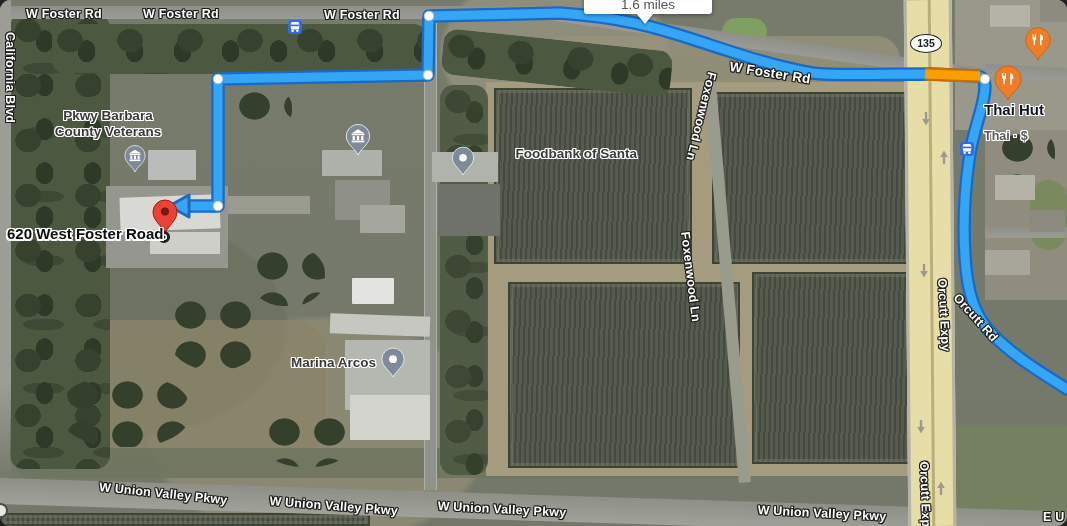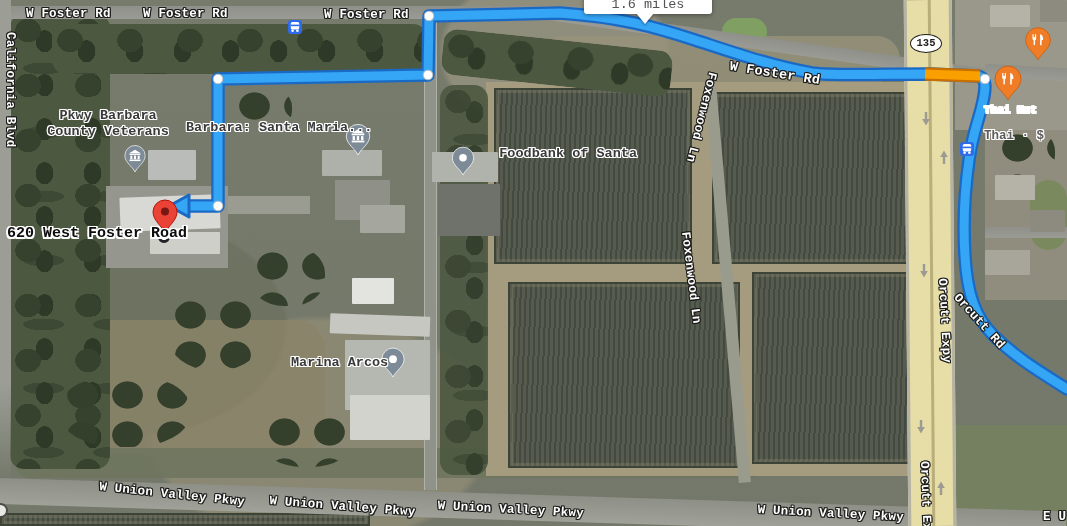--- a/index.html
+++ b/index.html
@@ -1,17 +1,17 @@
 <!DOCTYPE html>
 <html style="--route-blue: #35a5f5; --route-border: #1a6ac5; --traffic-orange: #f9a000; --traffic-orange-border: #c96e00; --destination-pin-red: #ea4335; --poi-pin-gray: #7d8b98; --restaurant-pin-orange: #f07d25; --transit-blue: #2e6bea; --highway-tan: #e7dda6;"><head>
 <meta charset="utf-8">
 <style>
   html,body{margin:0;padding:0;background:#222;}
   #stage{position:relative;width:1067px;height:526px;overflow:hidden;
-         font-family:Liberation Mono, monospace;background:#7a7d6d;}
+         font-family:Liberation Sans, sans-serif;background:#7a7d6d;border-radius:11px;}
   #stage *{box-sizing:border-box;}
   .abs{position:absolute;}
 
   
   .base{inset:0;
     background-color:#7a7d6d;
     background-image:
       radial-gradient(260px 180px at 12% 62%, #6e7260 0 60%, transparent 62%),
       radial-gradient(300px 200px at 30% 82%, #8a8873 0 55%, transparent 58%),
       radial-gradient(220px 160px at 52% 10%, #8f8d7b 0 50%, transparent 53%),
@@ -40,21 +40,21 @@
   .lbl{position:absolute;white-space:nowrap;transform-origin:0 0;}
   .road-lbl{color:#fff;font-size:12.5px;font-weight:bold;letter-spacing:.2px;
     text-shadow:1px 1px 0 #1d1d1b,-1px 1px 0 #1d1d1b,1px -1px 0 #1d1d1b,-1px -1px 0 #1d1d1b,
                 0 1px 0 #1d1d1b,0 -1px 0 #1d1d1b,1px 0 0 #1d1d1b,-1px 0 0 #1d1d1b;}
   .poi-lbl{color:#3a3a3a;font-size:13.5px;font-weight:bold;line-height:16px;text-align:center;
     text-shadow:1px 1px 0 #fff,-1px 1px 0 #fff,1px -1px 0 #fff,-1px -1px 0 #fff,
                 0 1px 0 #fff,0 -1px 0 #fff,1px 0 0 #fff,-1px 0 0 #fff;}
   .dest-lbl{color:#0d0d0d;font-size:15px;font-weight:bold;
     text-shadow:1.5px 1.5px 0 #fff,-1.5px 1.5px 0 #fff,1.5px -1.5px 0 #fff,-1.5px -1.5px 0 #fff,
                 0 1.5px 0 #fff,0 -1.5px 0 #fff,1.5px 0 0 #fff,-1.5px 0 0 #fff;}
-  .thai-name{color:#ffffff;font-size:11px;font-weight:bold;}
+  .thai-name{color:#0f172a;font-size:15px;font-weight:bold;}
   .thai-detail{color:#5b5b5b;font-size:12.5px;font-weight:bold;}
 
   
   .tooltip{background:#fff;border-radius:3px;box-shadow:0 1px 4px rgba(0,0,0,.4);
            color:#545454;font-size:13.5px;text-align:center;}
   .tooltip-pointer{width:0;height:0;border-left:9px solid transparent;
      border-right:9px solid transparent;border-top:11px solid #fff;
      filter:drop-shadow(0 2px 1px rgba(0,0,0,.25));}
   .badge135{background:#fdfdfb;border:1.5px solid #1f1f1f;border-radius:50%;
      color:#1f1f1f;font-size:10.5px;font-weight:bold;text-align:center;line-height:16px;}
@@ -228,21 +228,20 @@
   <div class="lbl road-lbl" style="left:270px;top:494px;transform:rotate(4.5deg);z-index:60;">W Union Valley Pkwy</div>
   <div class="lbl road-lbl" style="left:438px;top:499px;transform:rotate(3deg);z-index:60;">W Union Valley Pkwy</div>
   <div class="lbl road-lbl" style="left:758px;top:503px;transform:rotate(3deg);z-index:60;">W Union Valley Pkwy</div>
   <div class="lbl road-lbl" style="left:1043px;top:510px;z-index:60;">E U</div>
 
   <div class="lbl poi-lbl" style="left:38px;top:108px;width:140px;z-index:60;">
     <div>Pkwy Barbara</div>
     <div>County Veterans</div>
   </div>
   <div class="lbl poi-lbl" style="left:186px;top:120px;width:162px;z-index:60;">
-    <div>Barbara: Santa Maria...</div>
   </div>
   <div class="lbl poi-lbl" style="left:477px;top:145px;width:160px;text-align:right;line-height:18px;z-index:60;">
     <div>Foodbank of Santa</div>
   </div>
   <div class="lbl poi-lbl" style="left:291px;top:355px;z-index:60;">Marina Arcos</div>
   <div class="lbl poi-lbl thai-name" style="left:984px;top:102px;z-index:60;">Thai Hut</div>
   <div class="lbl poi-lbl thai-detail" style="left:984px;top:119px;z-index:60;margin-top:9px;">Thai · $</div>
   <div class="lbl dest-lbl" style="left:7px;top:225px;z-index:60;">620 West Foster Road</div>
 
   <div class="abs badge135" style="left:910px;top:34px;width:32px;height:19px;z-index:60;">135</div>

